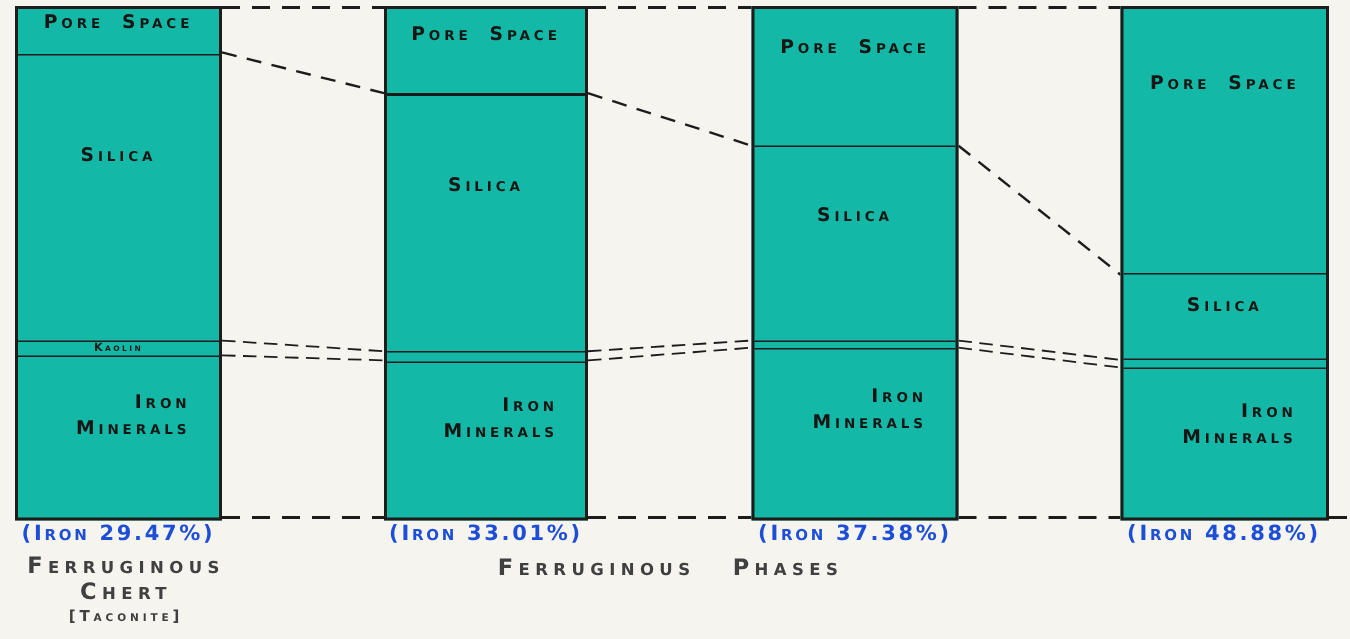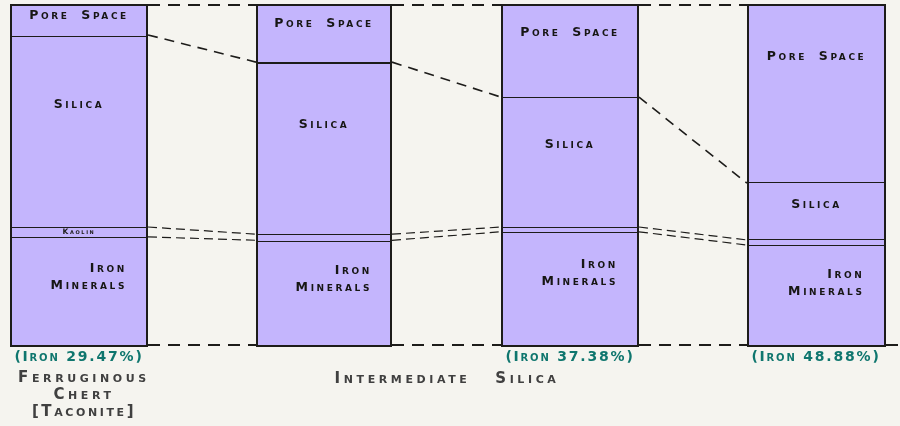--- a/index.html
+++ b/index.html
@@ -11,21 +11,21 @@
   .figure{
     position:relative;width:900px;height:426px;
     background:#f5f4ef;color:#1d1c1a;overflow:hidden;
   }
   .connectors{position:absolute;left:0;top:0;width:900px;height:426px;pointer-events:none;}
 
   
   .col{
     position:absolute;top:4px;height:343px;
     box-sizing:border-box;border:2.4px solid #1d1c1a;
-    display:flex;flex-direction:column;background:#c4b5fd;
+    display:flex;flex-direction:column;background:#14b8a6;
   }
   .seg{position:relative;flex-basis:0;min-height:0;}
   .pdiv{flex:0 0 1.6px;background:#1d1c1a;}
   .kband{
     position:relative;flex-basis:0;min-height:2px;
     border-top:1.3px solid #1d1c1a;border-bottom:1.3px solid #1d1c1a;padding-left:16px;
   }
   .seg-label{
     position:absolute;left:0;right:0;text-align:center;
     font-variant:small-caps;font-weight:bold;
@@ -43,36 +43,36 @@
   .kaolin-label{
     position:absolute;left:0;right:0;top:50%;transform:translateY(-50%);
     text-align:center;font-variant:small-caps;font-weight:bold;
     font-size:7.5px;letter-spacing:1.6px;line-height:1;color:#1d1c1a;
   }
 
   
   .caption{
     position:absolute;top:348px;transform:translateX(-50%);
     font-variant:small-caps;font-weight:bold;
-    font-size:14px;letter-spacing:1.8px;white-space:nowrap;color:#0f766e;
+    font-size:14px;letter-spacing:1.8px;white-space:nowrap;color:#1d4ed8;
   }
   .caption.c0{left:79px;}
   .caption.c1{left:324px;}
   .caption.c2{left:570px;}
   .caption.c3{left:816px;}
   .group{
     position:absolute;transform:translateX(-50%);
     text-align:center;font-variant:small-caps;font-weight:bold;
     font-size:15px;letter-spacing:3.6px;line-height:17px;
     white-space:nowrap;color:#404040;
   }
   .group.g1{left:84px;top:369px;}
   .group.g2{left:447px;top:370px;word-spacing:16px;}
   .group.g3{left:818px;top:370px;word-spacing:10px;}
-  .group .sub{font-size:15px;letter-spacing:2.6px;}
+  .group .sub{font-size:10px;letter-spacing:2.6px;}
 </style>
 </head>
 <body>
 
 <div class="figure">
 
   <svg class="connectors" id="connectors" viewBox="0 0 900 426">
       <line x1="148" y1="5" x2="256" y2="5" stroke="#1d1c1a" stroke-width="2" stroke-dasharray="12,8"></line>
       <line x1="148" y1="345" x2="256" y2="345" stroke="#1d1c1a" stroke-width="2" stroke-dasharray="12,8"></line>
       <line x1="148" y1="34.92" x2="256" y2="62.12" stroke="#1d1c1a" stroke-width="1.6" stroke-dasharray="10,7"></line>
@@ -149,27 +149,28 @@
     </div>
     <div class="kband" style="flex-grow: 1.5;">
       <span class="kaolin-label"></span>
     </div>
     <div class="seg seg-iron" style="flex-grow: 29.4;">
       <span class="iron-label">Iron Minerals</span>
     </div>
   </div>
 
   <div class="caption c0">(Iron 29.47%)</div>
+  <div class="caption c1">(Iron 33.01%)</div>
   <div class="caption c2">(Iron 37.38%)</div>
   <div class="caption c3">(Iron 48.88%)</div>
 
   <div class="group g1">
     <div>Ferruginous</div>
     <div>Chert</div>
     <div class="sub">[Taconite]</div>
   </div>
   <div class="group g2">
-    <div>Intermediate Silica</div>
+    <div>Ferruginous Phases</div>
   </div>
   <div class="group g3">
   </div>
 
 </div>
 
 </body></html>

